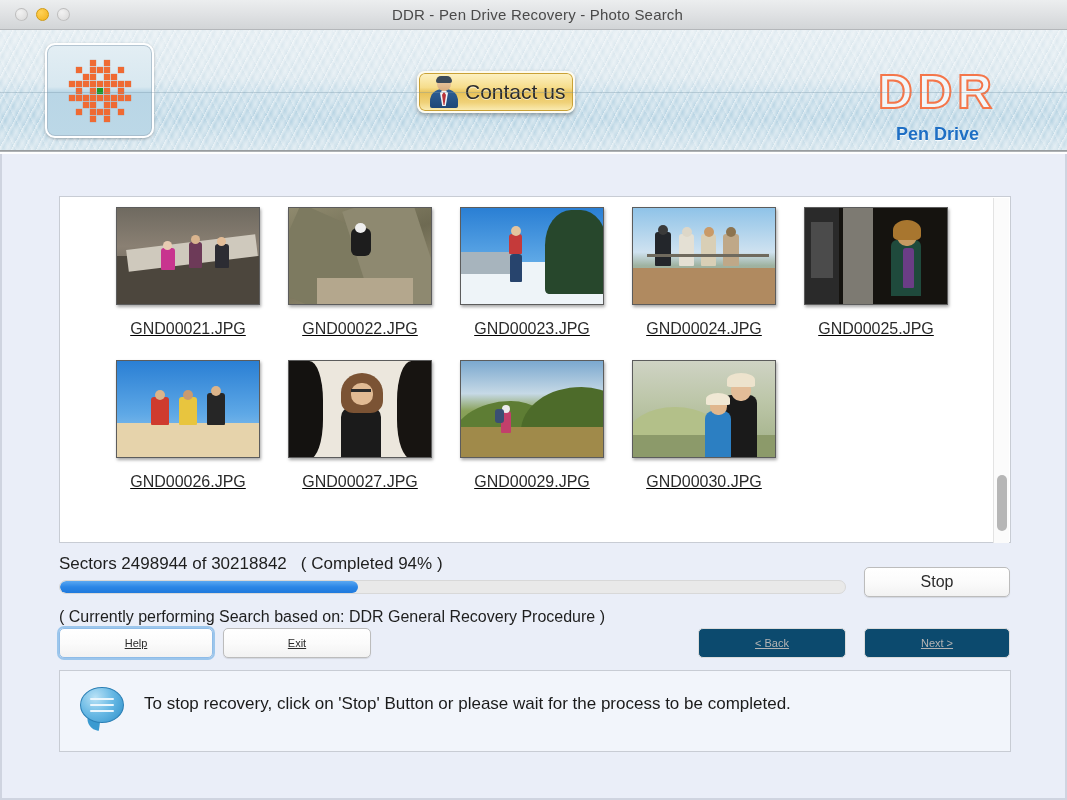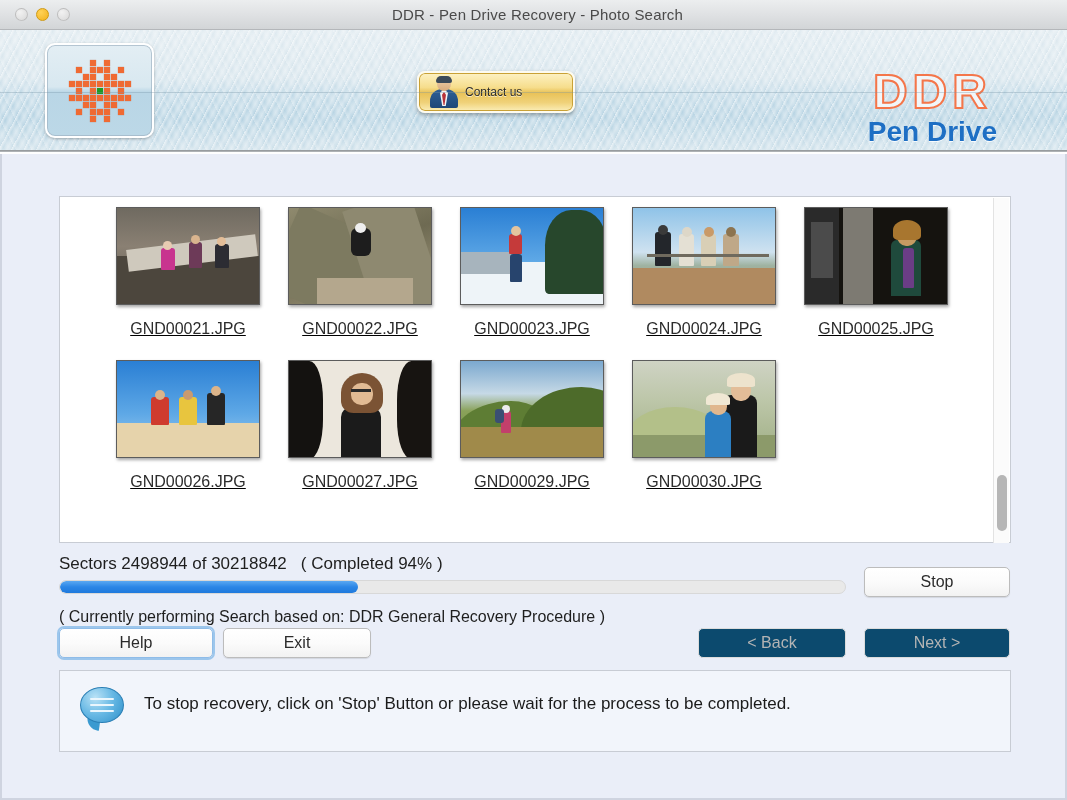--- a/index.html
+++ b/index.html
@@ -106,34 +106,35 @@
   }
   .cp-shirt {
     position: absolute; left: 11px; top: 13px; width: 8px; height: 17px;
     background: #f4f4f4; clip-path: polygon(50% 0, 100% 22%, 72% 100%, 28% 100%, 0 22%);
   }
   .cp-tie {
     position: absolute; left: 13px; top: 16px; width: 4px; height: 13px;
     background: #b7333a; clip-path: polygon(50% 0, 100% 22%, 62% 100%, 38% 100%, 0 22%);
   }
   .contact-label {
-    font-size: 12px; color: #2b2b2b; font-weight: 400;
+    font-size: 21px; color: #2b2b2b; font-weight: 400;
     text-shadow: 0 1px 0 rgba(255,255,255,0.6);
   }
 
   .ddr-logo { position: absolute; right: 70px; top: 38px; text-align: center; }
   .ddr-word {
     font-size: 48px; font-weight: bold; letter-spacing: 5px;
     color: #f1f6f9;
     -webkit-text-stroke: 2px #f4764a;
     text-shadow: 0 0 1px #f4764a;
     line-height: 1;
   }
   .ddr-sub {
-    font-size: 28px; font-weight: bold; color: #1e6fc4;
+    margin-top: 8px;
+    font-size: 18px; font-weight: bold; color: #1e6fc4;
     text-shadow: 0 1px 0 rgba(255,255,255,0.8);
   }
 
   
   .body-area {
     position: absolute; left: 0; top: 154px;
     width: 1067px; height: 646px;
     background: #eaeef8;
     border-left: 2px solid #cfd4e0;
     border-right: 2px solid #cfd4e0;
@@ -224,23 +225,24 @@
     position: absolute; left: 57px; top: 454px;
     font-size: 16px; color: #1e1e1e; white-space: nowrap;
   }
 
   
   .btn {
     position: absolute; height: 30px;
     border-radius: 5px; border: 1px solid #bcbcbc;
     background: linear-gradient(180deg,#ffffff 0%,#fbfbfb 50%,#f2f2f2 100%);
     box-shadow: 0 1px 1px rgba(0,0,0,0.10);
-    font-size: 16px; color: #2b2b2b;
+    font-size: 11px; color: #2b2b2b;
     display: flex; align-items: center; justify-content: center;
     cursor: pointer;
+    text-decoration: underline;
   }
   .btn.focused {
     border: 1px solid #8fbce8;
     box-shadow: 0 0 0 2px #9cc6ec, 0 1px 1px rgba(0,0,0,0.10);
   }
   .btn.disabled { color: #b4b4b4; background: #0c4a6e; border-color: #dcdcdc; box-shadow: none; cursor: default; }
   .btn-help { left: 57px;  top: 474px; width: 154px; }
   .btn-exit { left: 221px; top: 474px; width: 148px; }
   .btn-back { left: 696px; top: 474px; width: 148px; }
   .btn-next { left: 862px; top: 474px; width: 146px; text-align: right; }

